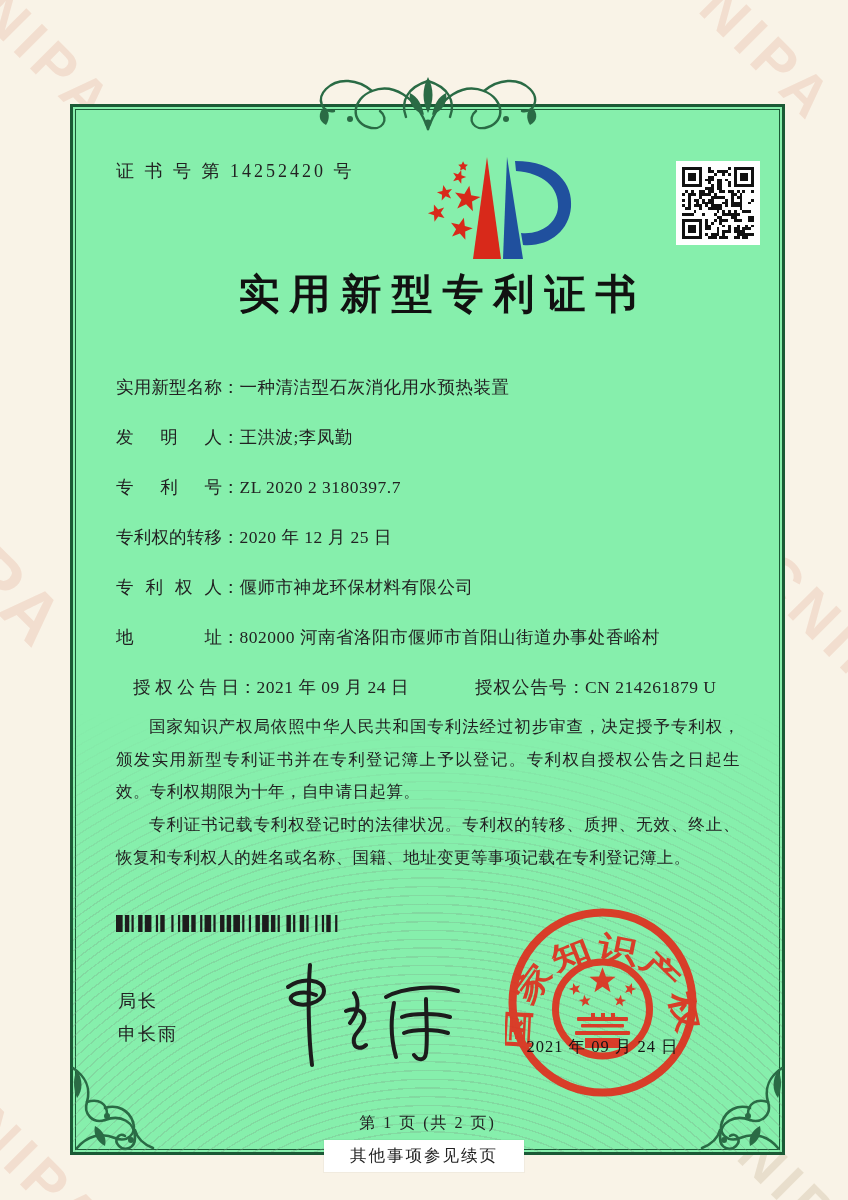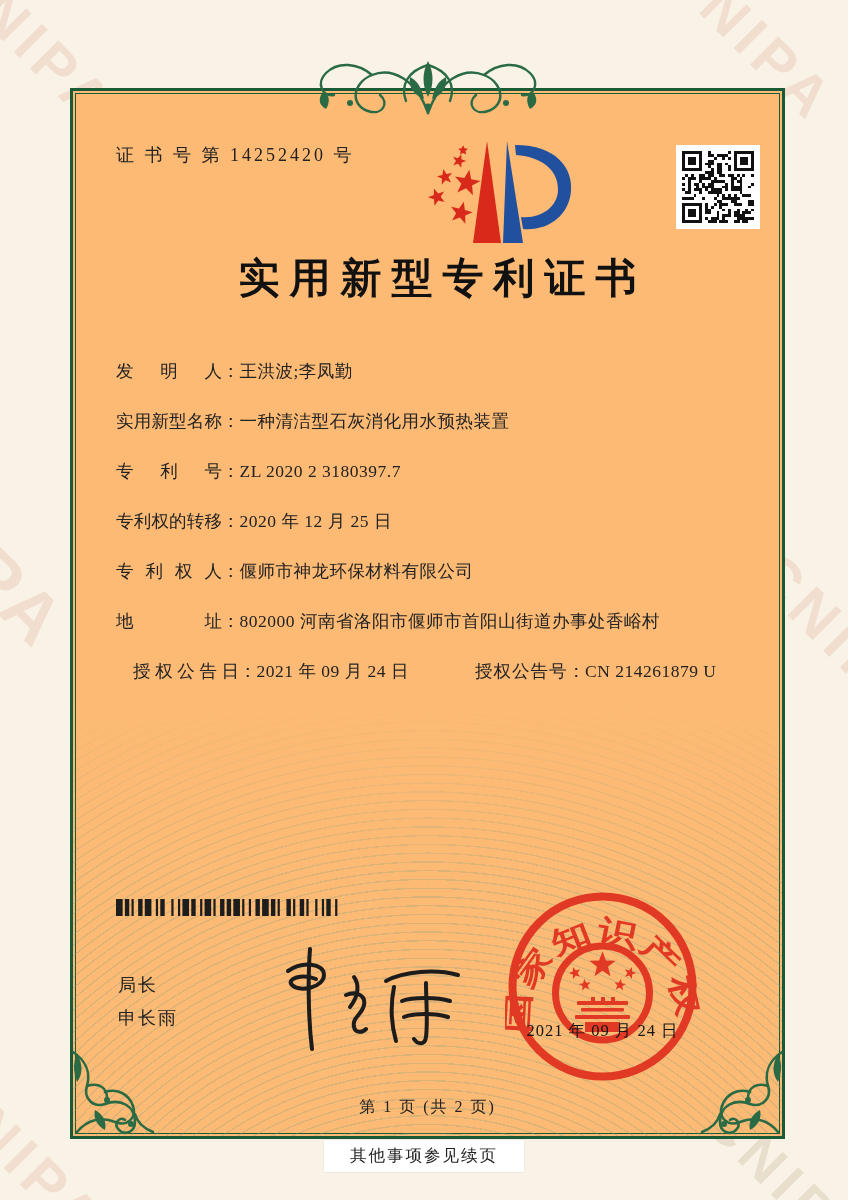--- a/index.html
+++ b/index.html
@@ -12,22 +12,22 @@
   
   .wm{
     position:absolute;font-family:"Liberation Sans","DejaVu Sans",sans-serif;
     font-weight:bold;letter-spacing:7px;opacity:.5;z-index:0;
     transform:rotate(45deg);transform-origin:left top;user-select:none;white-space:nowrap;
   }
   .wm.pink{color:#eccab8;}
   .wm.tan{color:#d9cbb2;}
   
   .frame{
-    position:absolute;left:70px;top:88px;width:709px;height:1045px;
-    border:3px solid #1b5a36;background:#fdba74;z-index:1;
+    position:absolute;left:70px;top:104px;width:709px;height:1045px;
+    border:3px solid #1b5a36;background:#86efac;z-index:1;
   }
   .frame::before{
     content:"";position:absolute;inset:2px;border:1px solid #1b5a36;pointer-events:none;
   }
   .frame::after{ 
     content:"";position:absolute;inset:0;pointer-events:none;
     background:repeating-radial-gradient(120% 95% at 50% 140%,
       rgba(125,160,132,.28) 0 1.2px, rgba(0,0,0,0) 1.2px 7.5px);
     -webkit-mask:linear-gradient(180deg,transparent 58%,#000 76%);
     mask:linear-gradient(180deg,transparent 58%,#000 76%);
@@ -369,29 +369,33 @@
         <rect x="19" y="1" width="5" height="5" fill="#fff"></rect>
         <rect x="20" y="2" width="3" height="3" fill="#111"></rect>
         <rect x="0" y="18" width="7" height="7" fill="#111"></rect>
         <rect x="1" y="19" width="5" height="5" fill="#fff"></rect>
         <rect x="2" y="20" width="3" height="3" fill="#111"></rect>
       </svg></div>
 
   <div class="title">实用新型专利证书</div>
 
   <div class="fields" id="fields">
+      <div class="field-row"><span><span class="flabel">实用新型名称</span><span class="fcolon">：</span><span class="fvalue">一种清洁型石灰消化用水预热装置</span></span></div>
       <div class="field-row"><span><span class="flabel">发明人</span><span class="fcolon">：</span><span class="fvalue">王洪波;李凤勤</span></span></div>
-      <div class="field-row"><span><span class="flabel">实用新型名称</span><span class="fcolon">：</span><span class="fvalue">一种清洁型石灰消化用水预热装置</span></span></div>
       <div class="field-row"><span><span class="flabel">专利号</span><span class="fcolon">：</span><span class="fvalue">ZL 2020 2 3180397.7</span></span></div>
       <div class="field-row"><span><span class="flabel">专利权的转移</span><span class="fcolon">：</span><span class="fvalue">2020 年 12 月 25 日</span></span></div>
       <div class="field-row"><span><span class="flabel">专利权人</span><span class="fcolon">：</span><span class="fvalue">偃师市神龙环保材料有限公司</span></span></div>
       <div class="field-row"><span><span class="flabel">地址</span><span class="fcolon">：</span><span class="fvalue">802000 河南省洛阳市偃师市首阳山街道办事处香峪村</span></span></div>
       <div class="field-row"><span class="fgroup1"><span class="flabel">授权公告日</span><span class="fcolon">：</span><span class="fvalue">2021 年 09 月 24 日</span></span><span class="flabel2">授权公告号</span><span class="fcolon">：</span><span class="fvalue">CN 214261879 U</span></div>
     </div>
 
+  <div class="body-text">
+    <p>国家知识产权局依照中华人民共和国专利法经过初步审查，决定授予专利权，颁发实用新型专利证书并在专利登记簿上予以登记。专利权自授权公告之日起生效。专利权期限为十年，自申请日起算。</p>
+    <p>专利证书记载专利权登记时的法律状况。专利权的转移、质押、无效、终止、恢复和专利权人的姓名或名称、国籍、地址变更等事项记载在专利登记簿上。</p>
+  </div>
 
   <div class="barcode"><svg id="barcode-svg" width="228" height="17">
         <rect x="0" y="0" width="6.640776699029126" height="17" fill="#1d1d1d"></rect>
         <rect x="8.854368932038835" y="0" width="4.427184466019417" height="17" fill="#1d1d1d"></rect>
         <rect x="15.49514563106796" y="0" width="2.2135922330097086" height="17" fill="#1d1d1d"></rect>
         <rect x="22.135922330097088" y="0" width="4.427184466019417" height="17" fill="#1d1d1d"></rect>
         <rect x="28.776699029126213" y="0" width="6.640776699029126" height="17" fill="#1d1d1d"></rect>
         <rect x="39.84466019417476" y="0" width="2.2135922330097086" height="17" fill="#1d1d1d"></rect>
         <rect x="44.271844660194176" y="0" width="4.427184466019417" height="17" fill="#1d1d1d"></rect>
         <rect x="55.33980582524271" y="0" width="2.2135922330097086" height="17" fill="#1d1d1d"></rect>

